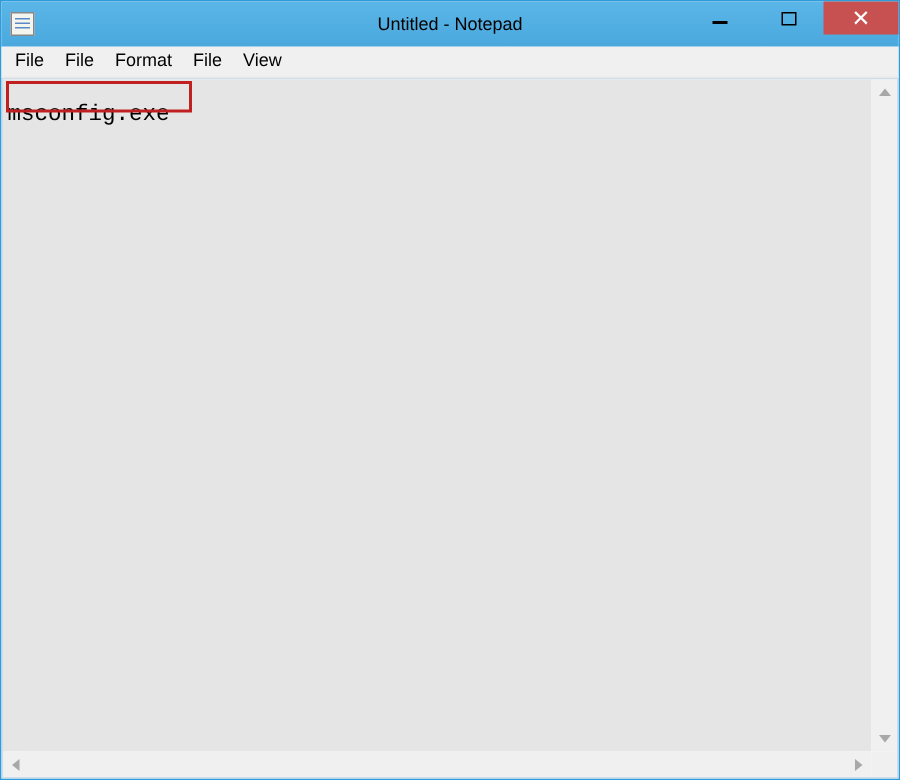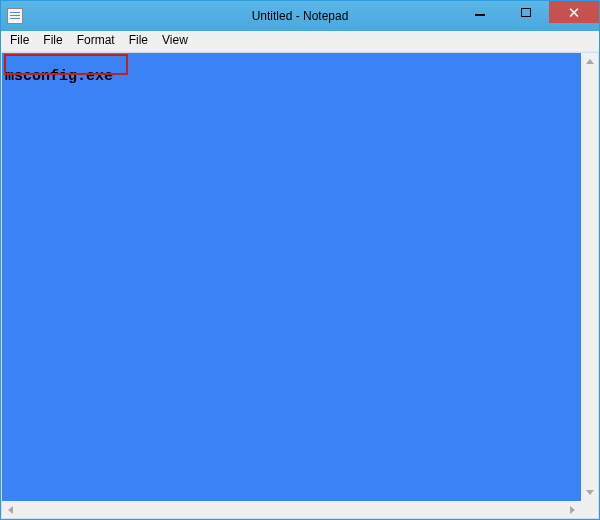--- a/index.html
+++ b/index.html
@@ -94,28 +94,27 @@
       flex: 1;
       position: relative;
       border: 1px solid #d0ddea;
       margin: 0;
       box-shadow: inset 0 0 0 1px #f2f7fc;
     }
     
     .text-area {
       position: absolute;
       left: 0; top: 0; right: 17px; bottom: 17px;
-      background: #3b82f6;
+      background: #e5e5e5;
       font-family: Consolas, "Courier New", monospace;
       font-size: 15px;
       line-height: 19px;
       padding: 14px 3px;
       white-space: pre;
       overflow: hidden;
-      font-weight: bold;
     }
     
     .highlight-box {
       position: absolute;
       left: 2px;
       top: 1px;
       width: 124px;
       height: 21px;
       border: 2px solid #c02020;
       pointer-events: none;

